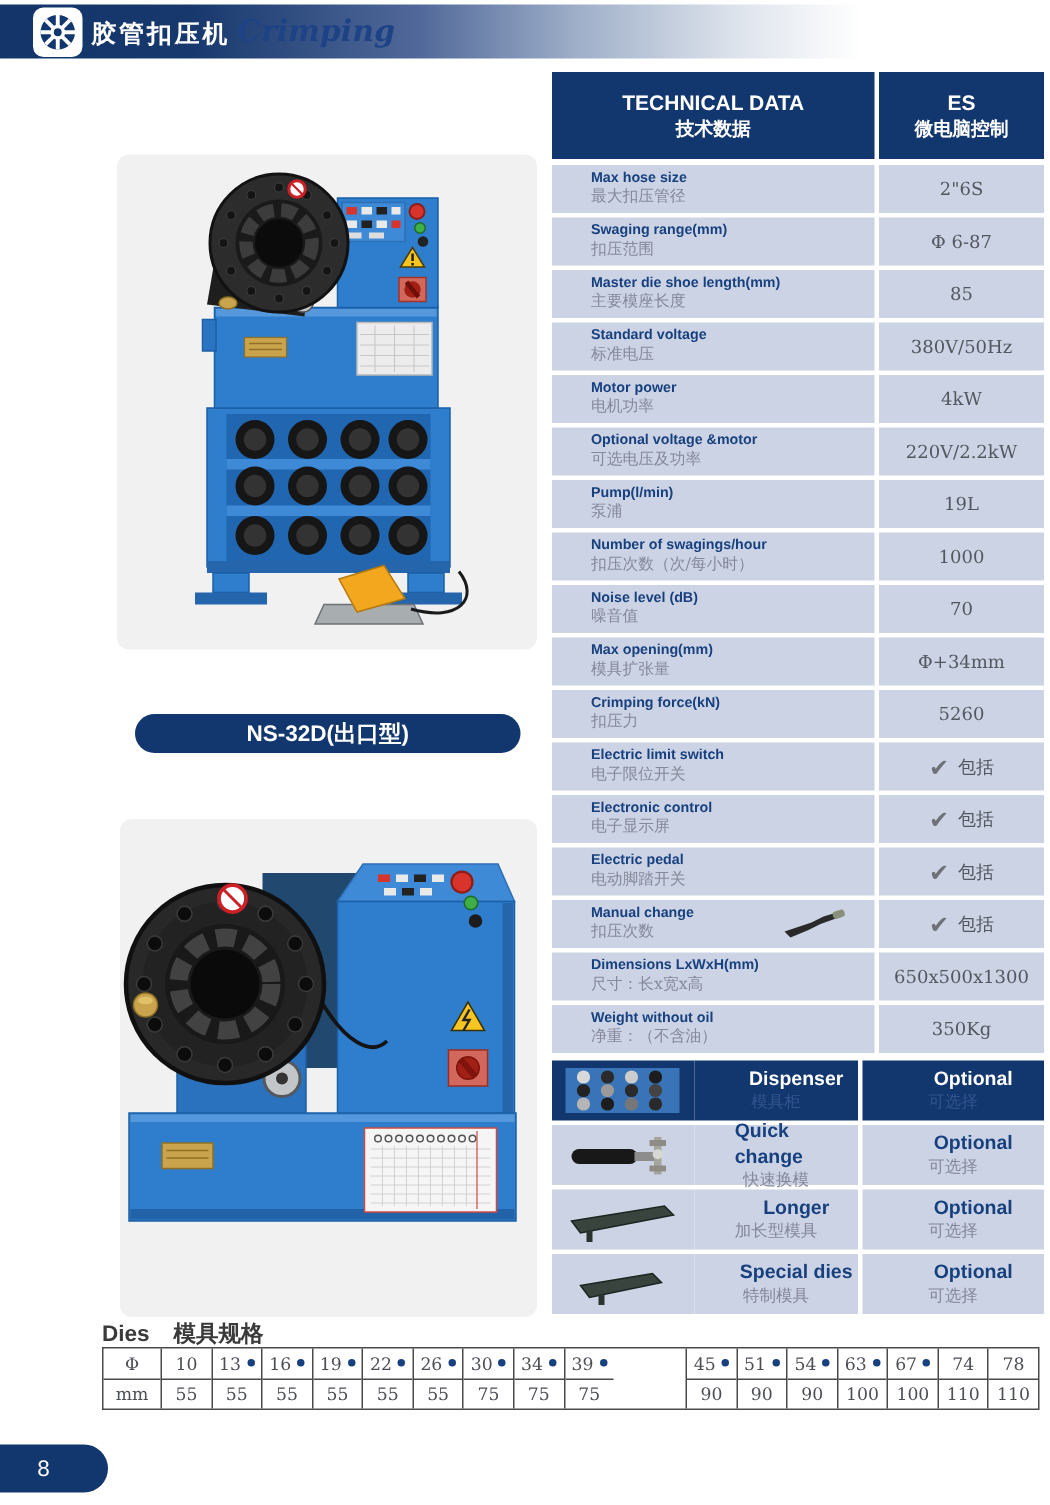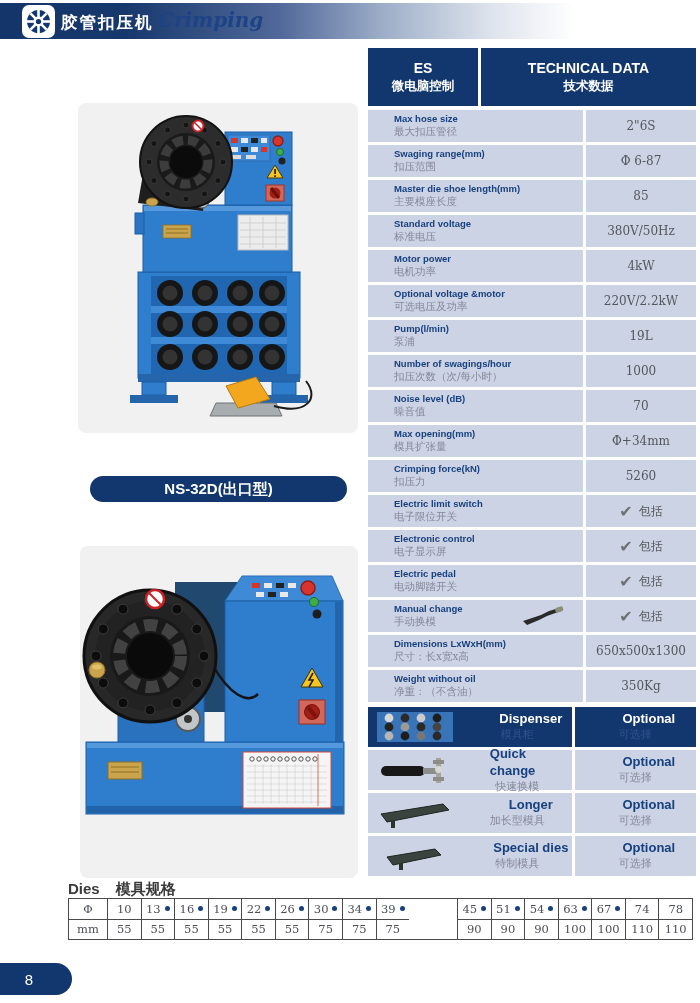--- a/index.html
+++ b/index.html
@@ -292,28 +292,28 @@
         <line x1="215" y1="218" x2="215" y2="258"></line>
     <line x1="223" y1="218" x2="223" y2="258"></line>
         <line x1="231" y1="218" x2="231" y2="258"></line>
   </g>
   <line x1="238" y1="208" x2="238" y2="260" stroke="#d0493f" stroke-width="0.8"></line>
 </svg>
 </div>
 
 <div class="tech">
   <div class="thead">
+    <div class="hcell h-left">
+      <div class="hen">TECHNICAL DATA</div>
+      <div class="hzh">技术数据</div>
+    </div>
     <div class="hcell h-right">
       <div class="hen">ES</div>
       <div class="hzh">微电脑控制</div>
     </div>
-    <div class="hcell h-left">
-      <div class="hen">TECHNICAL DATA</div>
-      <div class="hzh">技术数据</div>
-    </div>
   </div>
   <div>
 
   <div class="trow">
       <div class="tlabel">
         <div class="len">Max hose size</div>
         <div class="lzh">最大扣压管径</div>
 
       </div>
       <div class="tval">
@@ -460,21 +460,21 @@
 
       </div>
       <div class="tval">
         <span class="chk">✔</span>
         <span>包括</span>
       </div>
     </div>
       <div class="trow">
       <div class="tlabel">
         <div class="len">Manual change</div>
-        <div class="lzh">手动换模</div>
+        <div class="lzh">扣压次数</div>
         <span class="tool-ic">
           <svg width="44" height="20" viewBox="0 0 44 20">
               <path d="M2,15 L20,9 Q24,7 28,5 L38,2 L40,5 L26,10 Q22,12 18,14 L6,19 Z" fill="#2a2a2a"></path>
               <rect x="34" y="1" width="8" height="5" rx="2" fill="#8a8f7a" transform="rotate(-18 38 3)"></rect>
             </svg>
         </span>
       </div>
       <div class="tval">
         <span class="chk">✔</span>
         <span>包括</span>

